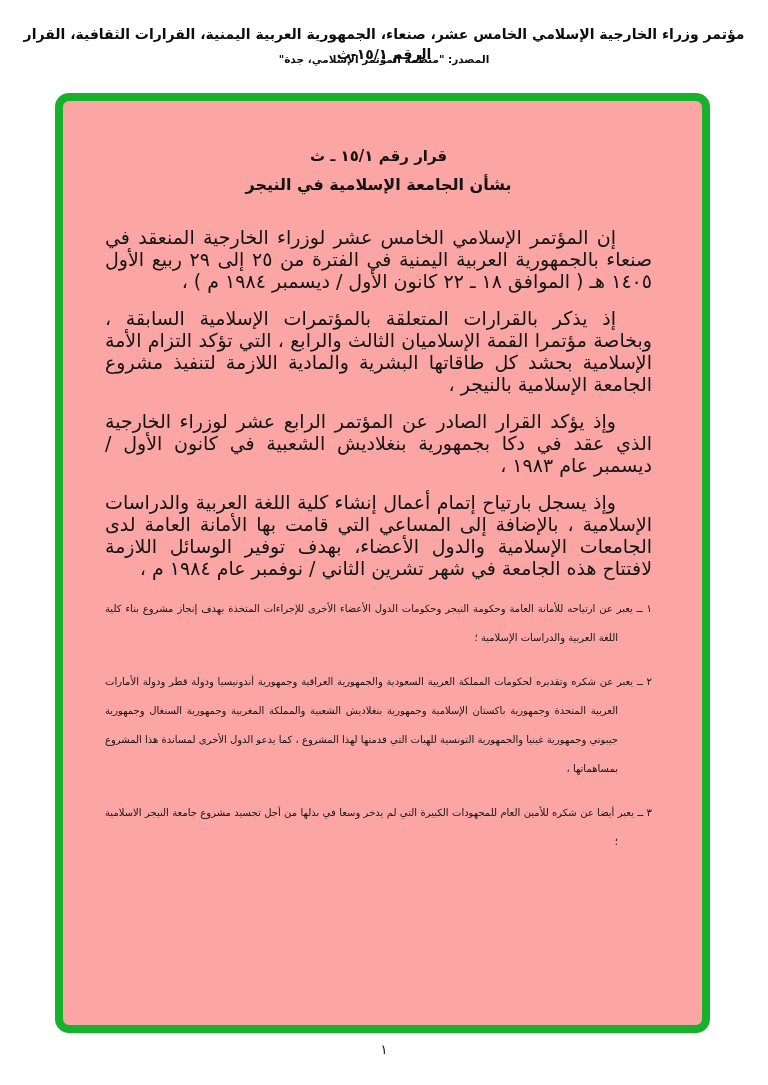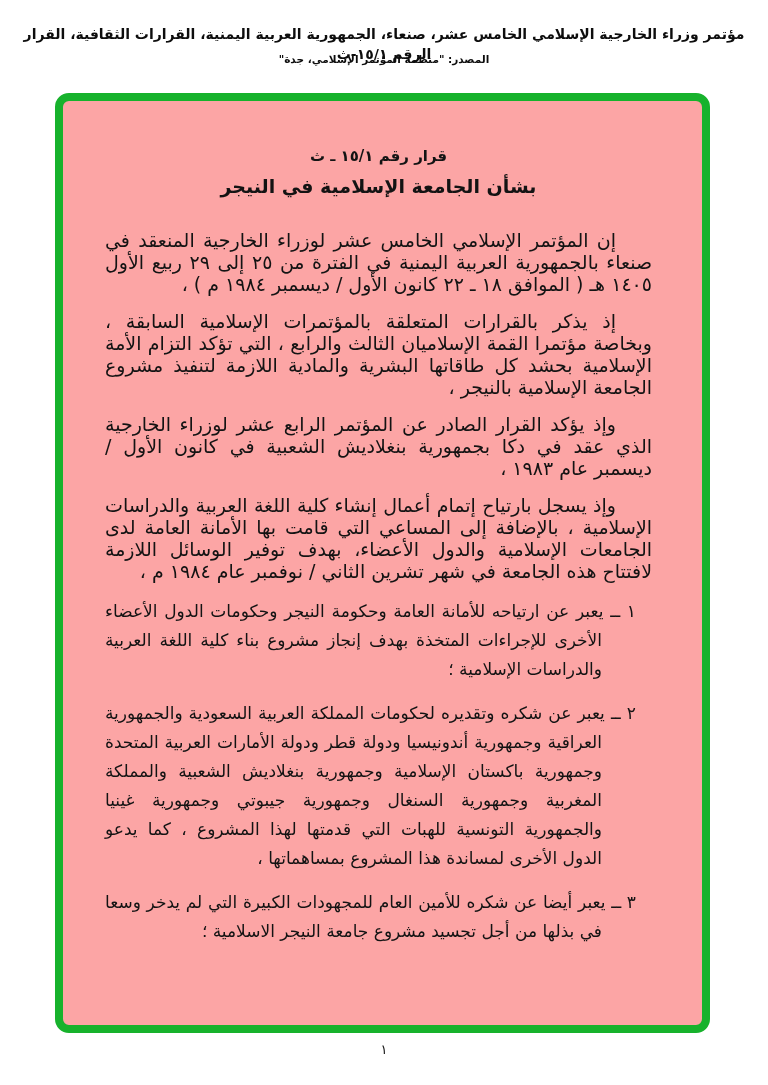--- a/index.html
+++ b/index.html
@@ -55,37 +55,37 @@
   }
   .title-number {
     text-align: center;
     font-weight: bold;
     font-size: 15px;
     margin: 0;
   }
   .title-subject {
     text-align: center;
     font-weight: bold;
-    font-size: 19px;
+    font-size: 16px;
     margin: 10px 0 32px 0;
   }
   .para {
     font-size: 19px;
     line-height: 22px;
     text-align: justify;
     text-indent: 36px;
     margin: 15px 0 15px 0;
   }
   .item {
-    font-size: 17px;
+    font-size: 10px;
     line-height: 29px;
     text-align: justify;
     padding-right: 34px;
     text-indent: -34px;
-    margin: 0 16px 15px 0;
+    margin: 0 0 15px 0;
   }
   .item .item-marker {
     font-weight: normal;
   }
   .page-number {
     position: absolute;
     top: 1042px;
     left: 0;
     right: 0;
     text-align: center;

